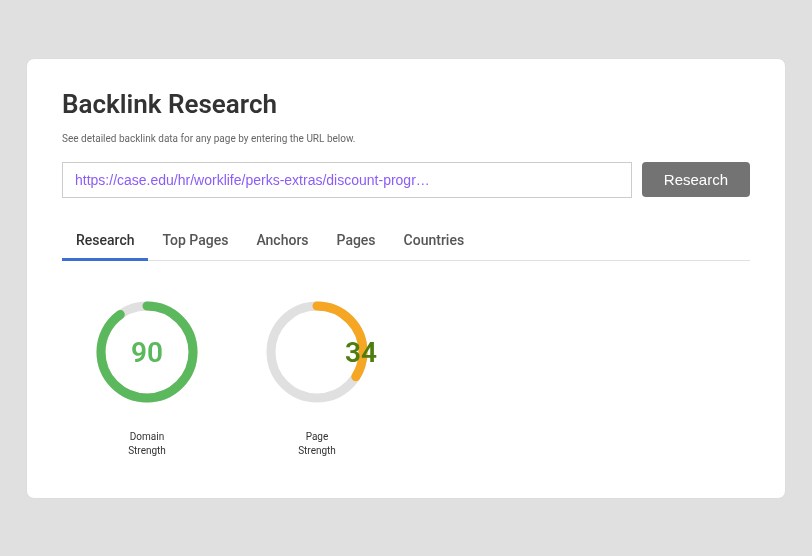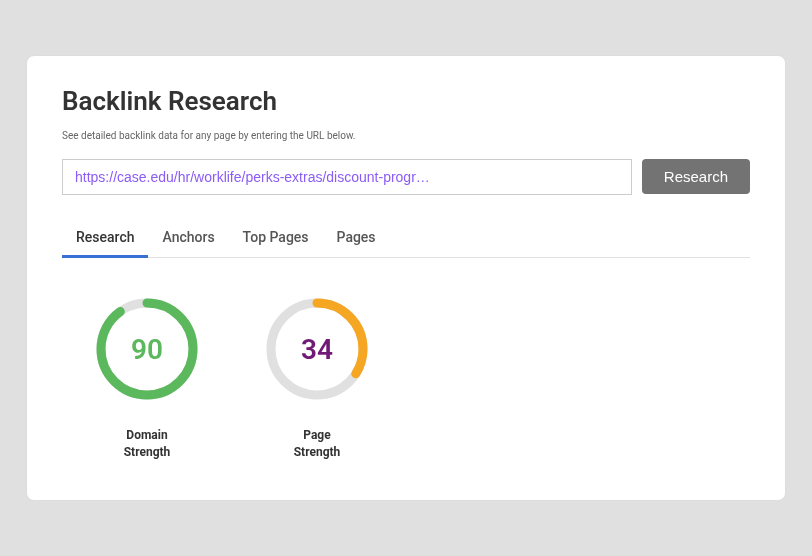--- a/index.html
+++ b/index.html
@@ -96,46 +96,47 @@
     }
     .circle-value {
       position: absolute;
       top: 50%;
       left: 50%;
       transform: translate(-50%, -50%);
       font-size: 28px;
       font-weight: 600;
     }
     .circle-value.green { color: #5cb85c; }
-    .circle-value.orange { color: #701a75; }
+    .circle-value.orange { color: #4d7c0f; margin-left: 44px; }
     .metric-label {
-      font-size: 12px;
-      font-weight: 700;
+      font-size: 10px;
+      font-weight: 400;
       color: #333;
       text-align: center;
       line-height: 1.4;
     }
   </style>
 </head>
 <body>
 
 <div class="card">
   <h1 class="page-title">Backlink Research</h1>
   <p class="subtitle">See detailed backlink data for any page by entering the URL below.</p>
 
   <div class="search-row">
     <input class="url-input" type="text" value="https://case.edu/hr/worklife/perks-extras/discount-progr…" style="">
     <button class="research-btn">Research</button>
   </div>
 
   <div class="tabs" id="tabs-container">
   <div class="tab active">Research</div>
+      <div class="tab">Top Pages</div>
       <div class="tab">Anchors</div>
-      <div class="tab">Top Pages</div>
       <div class="tab">Pages</div>
+      <div class="tab">Countries</div>
     </div>
 
   <div class="metrics-row" id="metrics-container">
   <div class="metric-item">
         <div class="circle-container">
       <svg width="110" height="110" viewBox="0 0 110 110">
         <circle cx="55" cy="55" r="46" fill="none" stroke="#e0e0e0" stroke-width="9"></circle>
         <circle cx="55" cy="55" r="46" fill="none" stroke="#5cb85c" stroke-width="9" stroke-linecap="round" stroke-dasharray="289.02652413026095" stroke-dashoffset="28.90265241302609"></circle>
       </svg>
       <span class="circle-value green">90</span>

